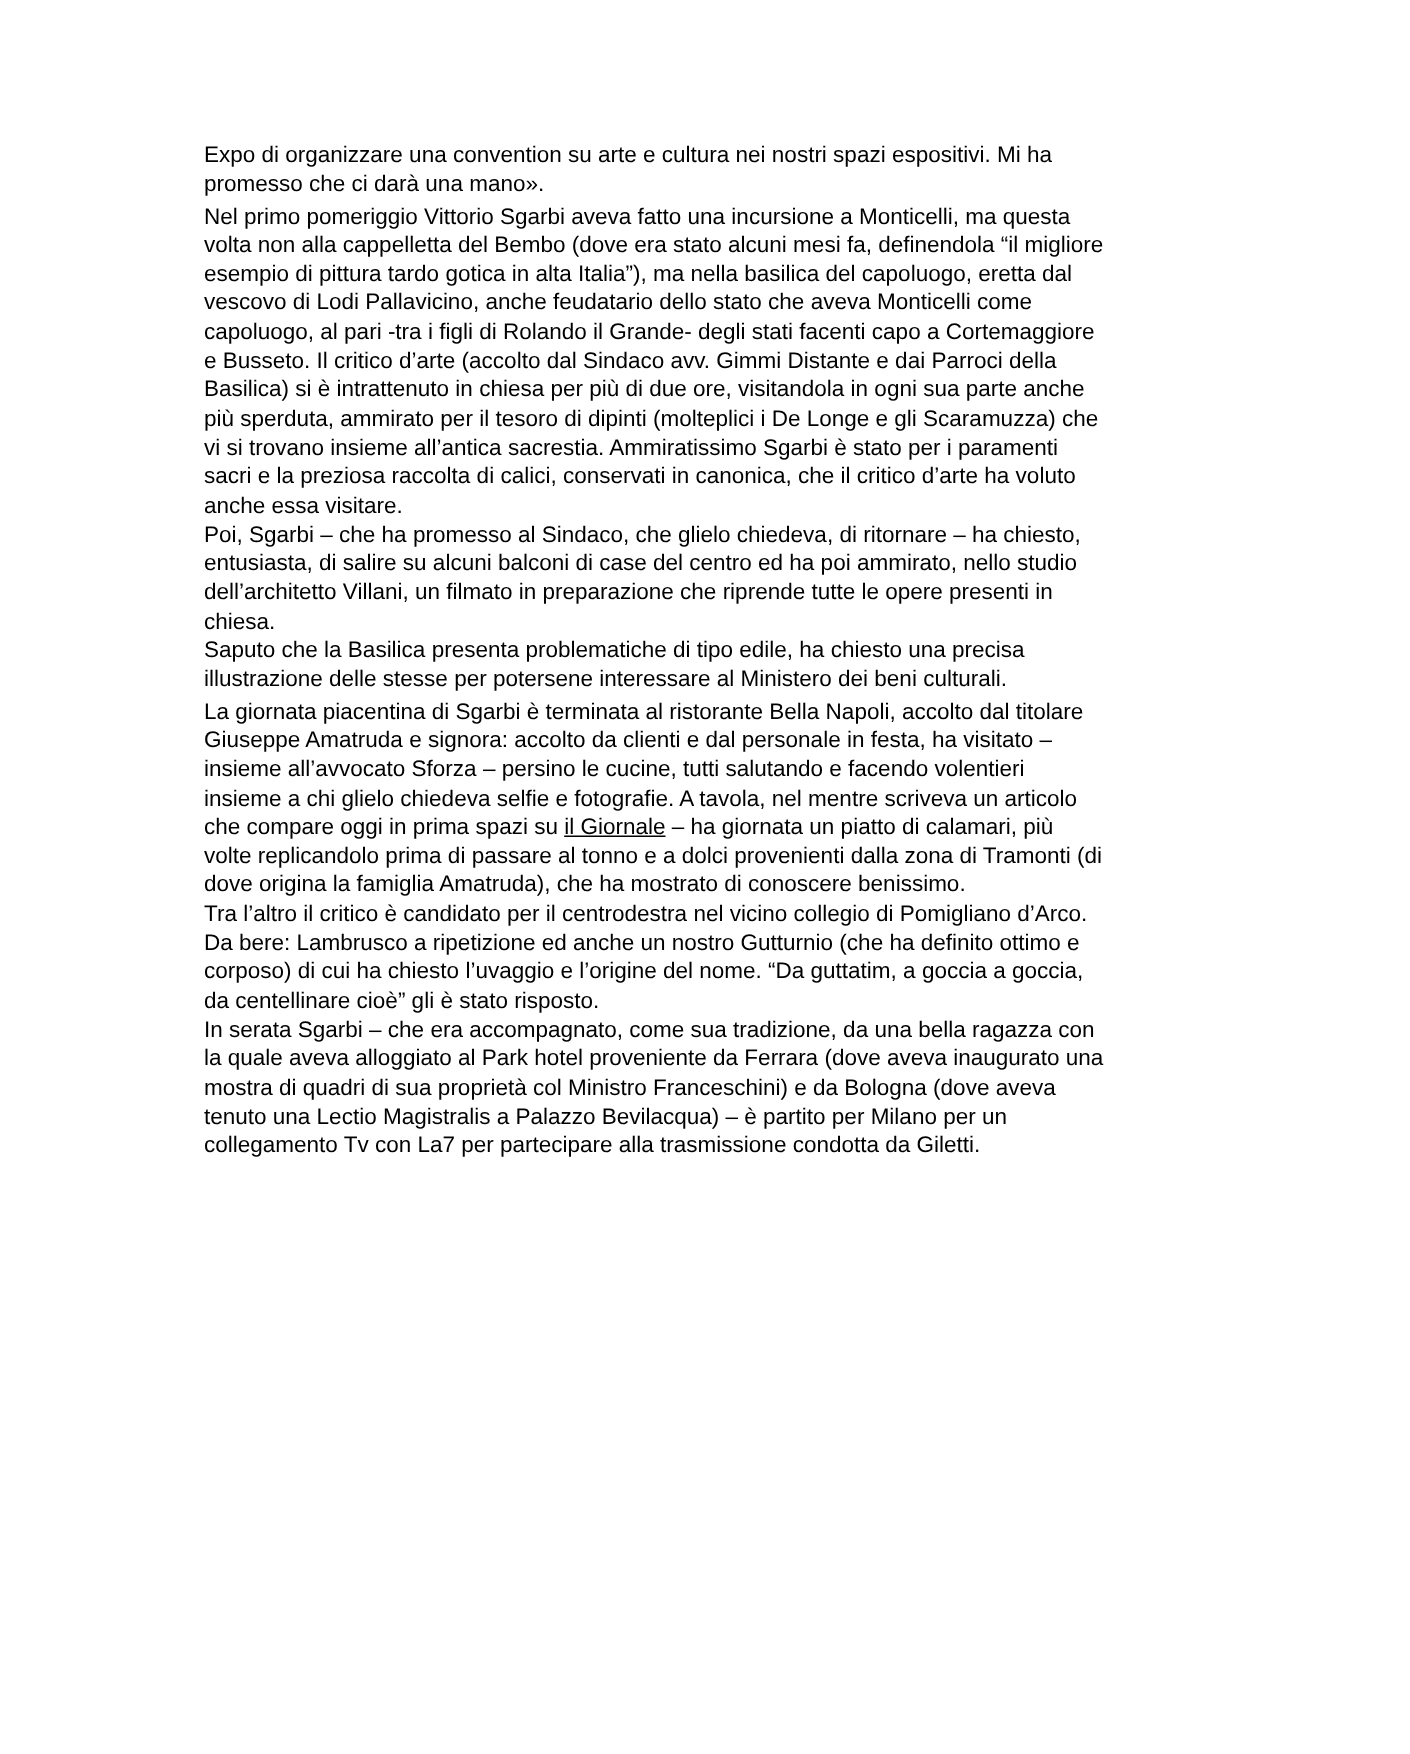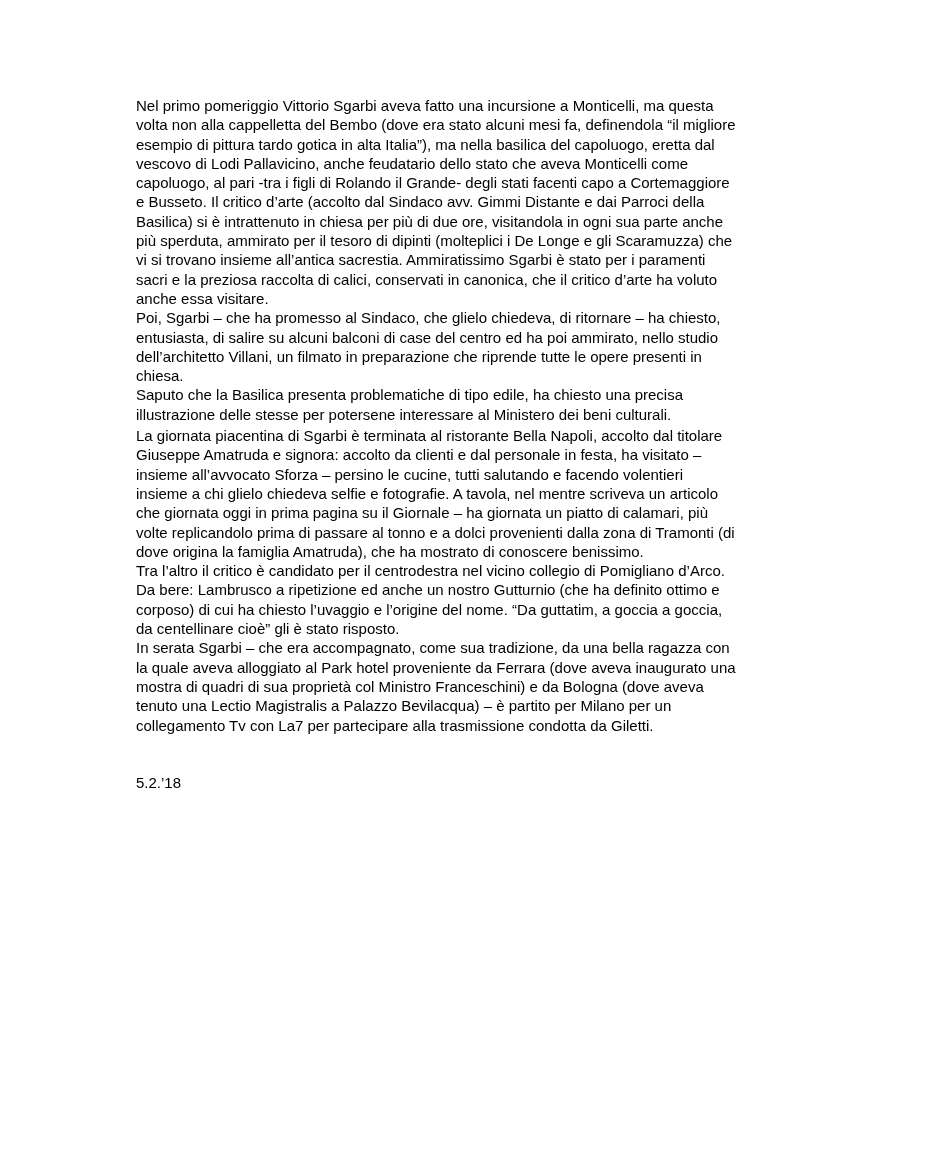--- a/index.html
+++ b/index.html
@@ -34,28 +34,31 @@
   .gap-above {
     margin-top: 2px;
   }
   .date-line {
     margin-top: 38.6px;
   }
   .lines {
     white-space: pre-line;
   }
   .u {
+    text-decoration: underline;
   }
 </style>
 </head>
 <body>
 
 <div class="page">
   <div class="doc">
 
+    <p class="para"><span class="lines">Expo di organizzare una convention su arte e cultura nei nostri spazi espositivi. Mi ha
+promesso che ci darà una mano».</span></p>
 
     <p class="para gap-above"><span class="lines">Nel primo pomeriggio Vittorio Sgarbi aveva fatto una incursione a Monticelli, ma questa
 volta non alla cappelletta del Bembo (dove era stato alcuni mesi fa, definendola “il migliore
 esempio di pittura tardo gotica in alta Italia”), ma nella basilica del capoluogo, eretta dal
 vescovo di Lodi Pallavicino, anche feudatario dello stato che aveva Monticelli come
 capoluogo, al pari -tra i figli di Rolando il Grande- degli stati facenti capo a Cortemaggiore
 e Busseto. Il critico d’arte (accolto dal Sindaco avv. Gimmi Distante e dai Parroci della
 Basilica) si è intrattenuto in chiesa per più di due ore, visitandola in ogni sua parte anche
 più sperduta, ammirato per il tesoro di dipinti (molteplici i De Longe e gli Scaramuzza) che
 vi si trovano insieme all’antica sacrestia. Ammiratissimo Sgarbi è stato per i paramenti
@@ -64,28 +67,27 @@
 Poi, Sgarbi – che ha promesso al Sindaco, che glielo chiedeva, di ritornare – ha chiesto,
 entusiasta, di salire su alcuni balconi di case del centro ed ha poi ammirato, nello studio
 dell’architetto Villani, un filmato in preparazione che riprende tutte le opere presenti in
 chiesa.
 Saputo che la Basilica presenta problematiche di tipo edile, ha chiesto una precisa
 illustrazione delle stesse per potersene interessare al Ministero dei beni culturali.</span></p>
 
     <p class="para gap-above"><span class="lines">La giornata piacentina di Sgarbi è terminata al ristorante Bella Napoli, accolto dal titolare
 Giuseppe Amatruda e signora: accolto da clienti e dal personale in festa, ha visitato –
 insieme all’avvocato Sforza – persino le cucine, tutti salutando e facendo volentieri
-insieme a chi glielo chiedeva selfie e fotografie. A tavola, nel mentre scriveva un articolo</span><br><span>che giornata oggi in prima pagina su </span><span class="u">il Giornale</span><span> – ha giornata un piatto di calamari, più</span><br><span class="lines">volte replicandolo prima di passare al tonno e a dolci provenienti dalla zona di Tramonti (di
+insieme a chi glielo chiedeva selfie e fotografie. A tavola, nel mentre scriveva un articolo</span><br><span>che compare oggi in prima spazi su </span><span class="u">il Giornale</span><span> – ha giornata un piatto di calamari, più</span><br><span class="lines">volte replicandolo prima di passare al tonno e a dolci provenienti dalla zona di Tramonti (di
 dove origina la famiglia Amatruda), che ha mostrato di conoscere benissimo.
 Tra l’altro il critico è candidato per il centrodestra nel vicino collegio di Pomigliano d’Arco.
 Da bere: Lambrusco a ripetizione ed anche un nostro Gutturnio (che ha definito ottimo e
 corposo) di cui ha chiesto l’uvaggio e l’origine del nome. “Da guttatim, a goccia a goccia,
 da centellinare cioè” gli è stato risposto.
 In serata Sgarbi – che era accompagnato, come sua tradizione, da una bella ragazza con
 la quale aveva alloggiato al Park hotel proveniente da Ferrara (dove aveva inaugurato una
 mostra di quadri di sua proprietà col Ministro Franceschini) e da Bologna (dove aveva
 tenuto una Lectio Magistralis a Palazzo Bevilacqua) – è partito per Milano per un
 collegamento Tv con La7 per partecipare alla trasmissione condotta da Giletti.</span></p>
 
-    <p class="para date-line"><span>5.2.’18</span></p>
 
   </div>
 </div>
 
 </body></html>

